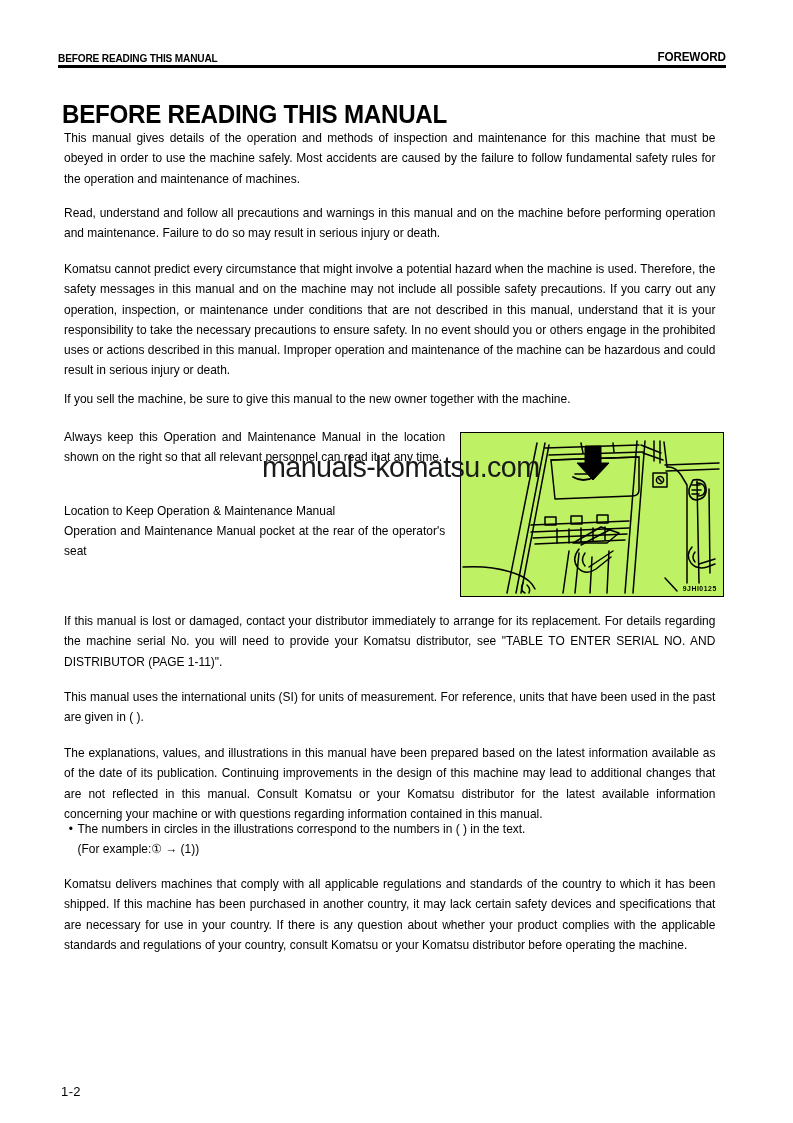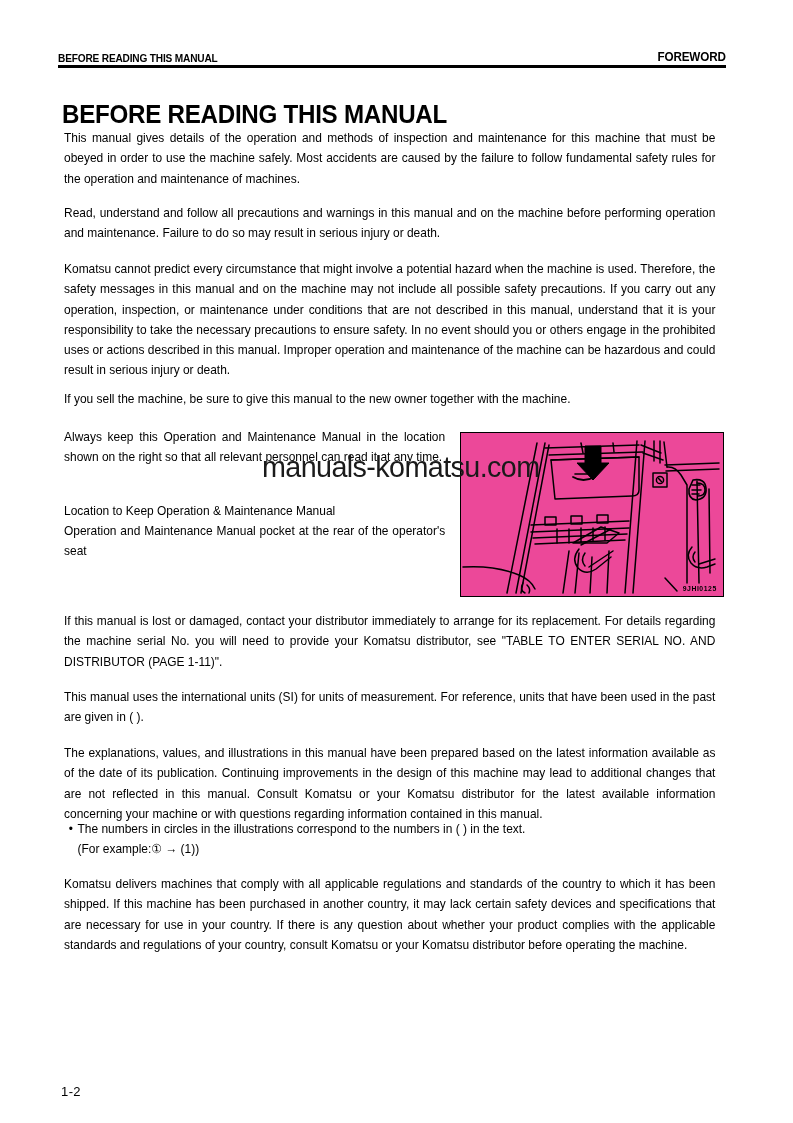--- a/index.html
+++ b/index.html
@@ -88,21 +88,21 @@
   .col-left { left: 56px; width: 395px; }
 
   
   .figure-box {
     position: absolute;
     left: 452px;
     top: 432px;
     width: 264px;
     height: 165px;
     border: 1.6px solid #000;
-    background: #ec4899;
+    background: #bef264;
     overflow: hidden;
     box-sizing: border-box;
   }
   .figure-box svg { display: block; }
   .fig-code {
     position: absolute;
     right: 6px;
     bottom: 3px;
     font-size: 7.6px;
     font-weight: bold;

